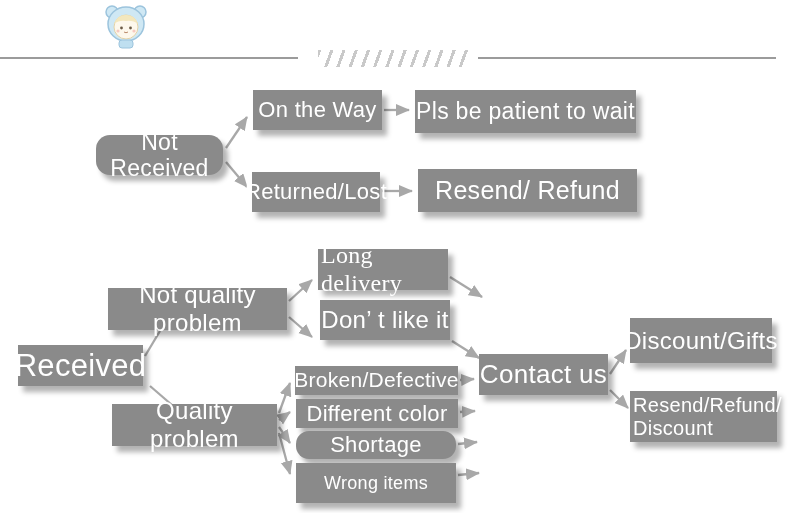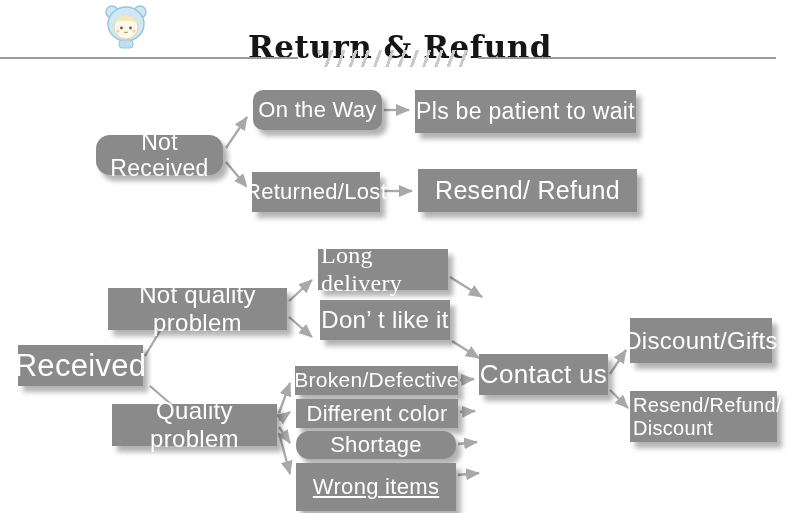--- a/index.html
+++ b/index.html
@@ -47,21 +47,20 @@
       <path d="M11,22 Q14,13 23,13 Q32,13 35,22 Q30,18 23,19 Q16,18 11,22 Z" fill="#f3e7bd"></path>
       <circle cx="18.5" cy="26" r="1.4" fill="#6b5b46"></circle>
       <circle cx="27.5" cy="26" r="1.4" fill="#6b5b46"></circle>
       <path d="M21,30 Q23,31.5 25,30" stroke="#b98a6a" stroke-width="1" fill="none"></path>
       <circle cx="15" cy="29" r="1.6" fill="#f6c9c0"></circle>
       <circle cx="31" cy="29" r="1.6" fill="#f6c9c0"></circle>
       <rect x="16" y="38" width="14" height="8" rx="3" fill="#bfdff0" stroke="#9cc4dd" stroke-width="1"></rect>
     </svg>
   </div>
 
-  <h1 class="title">Return &amp; Refund</h1>
 
   <div class="divider-line left"></div>
   <div class="divider-hatch"></div>
   <div class="divider-line right"></div>
 
   <svg id="edges-layer">
     <defs>
       <marker id="arrowhead" markerUnits="userSpaceOnUse" markerWidth="15" markerHeight="13" refX="13" refY="6" orient="auto">
         <path d="M0,0 L14,6 L0,12 Z" fill="#a8a8a8"></path>
       </marker>
@@ -83,32 +82,32 @@
       <line x1="460" y1="380" x2="474" y2="379" marker-end="url(#arrowhead)"></line>
       <line x1="460" y1="412" x2="475" y2="411" marker-end="url(#arrowhead)"></line>
       <line x1="458" y1="444" x2="477" y2="442" marker-end="url(#arrowhead)"></line>
       <line x1="458" y1="475" x2="479" y2="473" marker-end="url(#arrowhead)"></line>
       <line x1="610" y1="374" x2="626" y2="350" marker-end="url(#arrowhead)"></line>
       <line x1="610" y1="390" x2="628" y2="408" marker-end="url(#arrowhead)"></line>
     </svg>
 
   <div id="nodes-layer">
       <div class="node" style="left: 96px; top: 135px; width: 127px; height: 40px; font-size: 23px; border-radius: 14px;">Not Received</div>
-      <div class="node" style="left: 253px; top: 90px; width: 129px; height: 40px; font-size: 22px; border-radius: 10px;">On the Way</div>
+      <div class="node" style="left: 253px; top: 90px; width: 129px; height: 40px; font-size: 22px;">On the Way</div>
       <div class="node" style="left: 415px; top: 90px; width: 221px; height: 43px; font-size: 23px;">Pls be patient to wait</div>
       <div class="node" style="left: 252px; top: 172px; width: 128px; height: 40px; font-size: 22px;">Returned/Lost</div>
       <div class="node" style="left: 418px; top: 169px; width: 219px; height: 43px; font-size: 25px;">Resend/ Refund</div>
       <div class="node" style="left: 18px; top: 345px; width: 125px; height: 41px; font-size: 31px;">Received</div>
       <div class="node" style="left: 108px; top: 288px; width: 179px; height: 42px; font-size: 24px;">Not quality problem</div>
       <div class="node align-left" style="left: 318px; top: 249px; width: 130px; height: 41px; font-size: 24px; font-family: Liberation Serif, serif;">Long delivery</div>
       <div class="node" style="left: 320px; top: 300px; width: 130px; height: 40px; font-size: 24px;">Don’ t like it</div>
       <div class="node" style="left: 112px; top: 404px; width: 165px; height: 42px; font-size: 24px;">Quality problem</div>
       <div class="node" style="left: 295px; top: 366px; width: 163px; height: 29px; font-size: 21px;">Broken/Defective</div>
       <div class="node" style="left: 296px; top: 399px; width: 162px; height: 29px; font-size: 22px;">Different color</div>
       <div class="node" style="left: 296px; top: 431px; width: 160px; height: 28px; font-size: 22px; border-radius: 13px;">Shortage</div>
-      <div class="node" style="left: 296px; top: 463px; width: 160px; height: 48px; font-size: 22px; text-decoration: underline;">Wrong items</div>
+      <div class="node" style="left: 296px; top: 463px; width: 160px; height: 40px; font-size: 18px;">Wrong items</div>
       <div class="node" style="left: 479px; top: 354px; width: 129px; height: 41px; font-size: 26px;">Contact us</div>
       <div class="node" style="left: 630px; top: 318px; width: 142px; height: 45px; font-size: 24px;">Discount/Gifts</div>
       <div class="node align-left" style="left: 630px; top: 391px; width: 147px; height: 51px; font-size: 20px;">Resend/Refund/
 Discount</div>
     </div>
 
 </div>
 
 </body></html>

